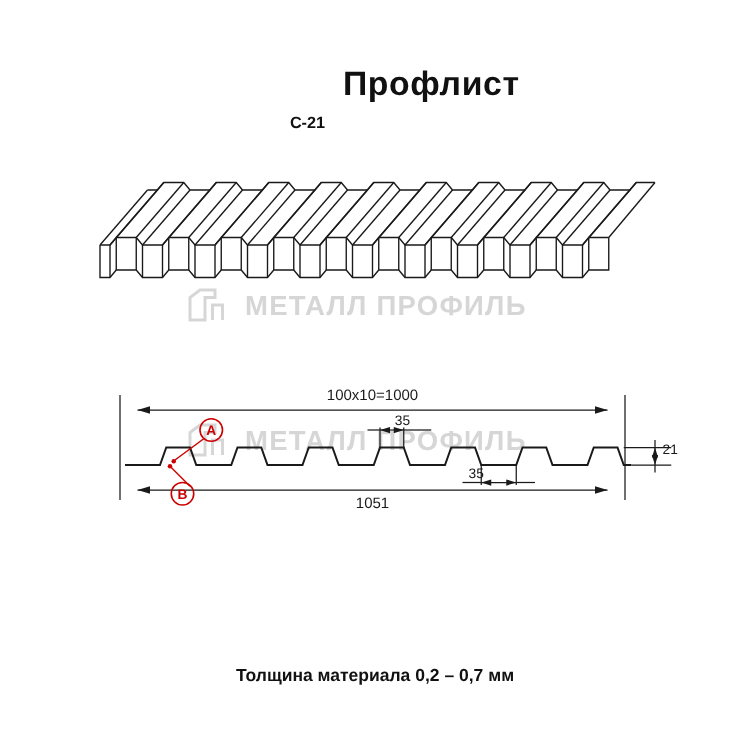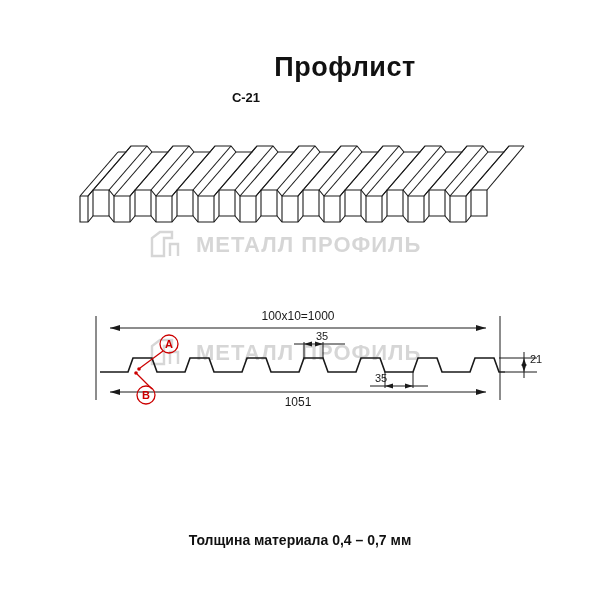--- a/index.html
+++ b/index.html
@@ -277,14 +277,14 @@
     <text x="298" y="320" text-anchor="middle" font-family="Liberation Sans, sans-serif" font-size="12" fill="#1a1a1a">100x10=1000</text>
     <text x="322" y="340" text-anchor="middle" font-family="Liberation Sans, sans-serif" font-size="11" fill="#1a1a1a">35</text>
     <text x="381" y="382" text-anchor="middle" font-family="Liberation Sans, sans-serif" font-size="11" fill="#1a1a1a">35</text>
     <text x="298" y="406" text-anchor="middle" font-family="Liberation Sans, sans-serif" font-size="12" fill="#1a1a1a">1051</text>
     <text x="530" y="363" text-anchor="start" font-family="Liberation Sans, sans-serif" font-size="11" fill="#1a1a1a">21</text>
 
     <text x="169" y="348" text-anchor="middle" font-family="Liberation Sans, sans-serif" font-size="11" font-weight="bold" fill="#cc0000">A</text>
     <text x="146" y="399" text-anchor="middle" font-family="Liberation Sans, sans-serif" font-size="11" font-weight="bold" fill="#cc0000">B</text>
   </svg>
 
-  <div class="footer-note">Толщина материала 0,4 – 0,7 мм</div>
+  <div class="footer-note">Толщина материала 0,2 – 0,7 мм</div>
 </div>
 
 </body></html>

